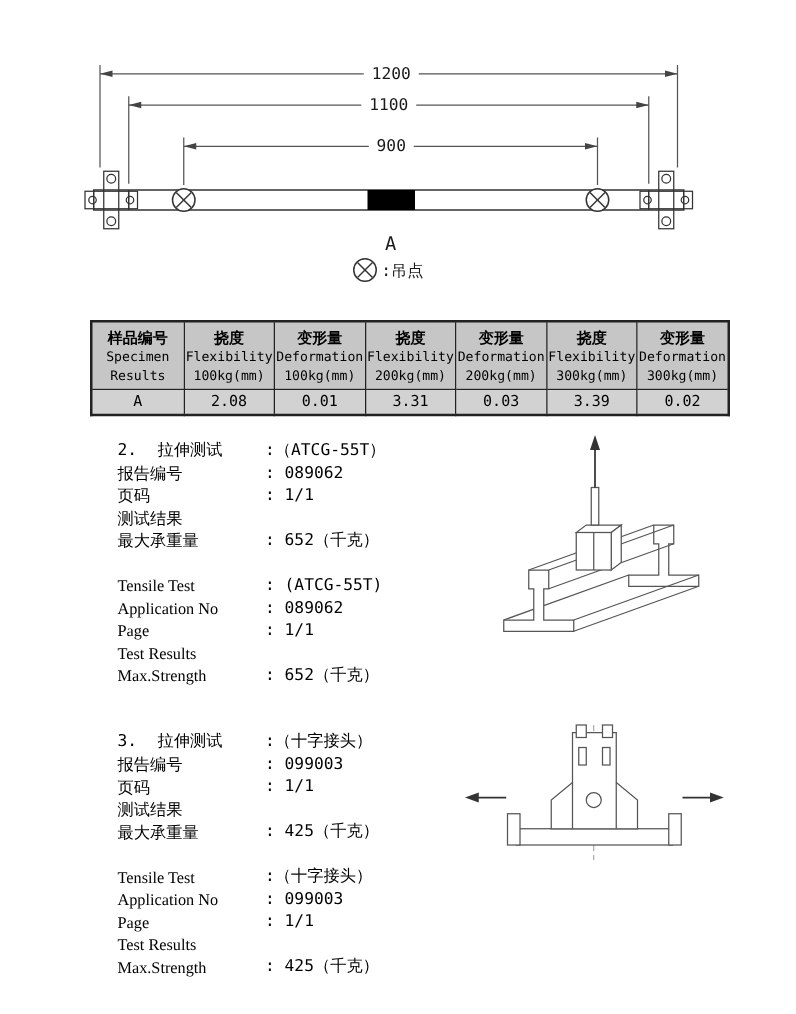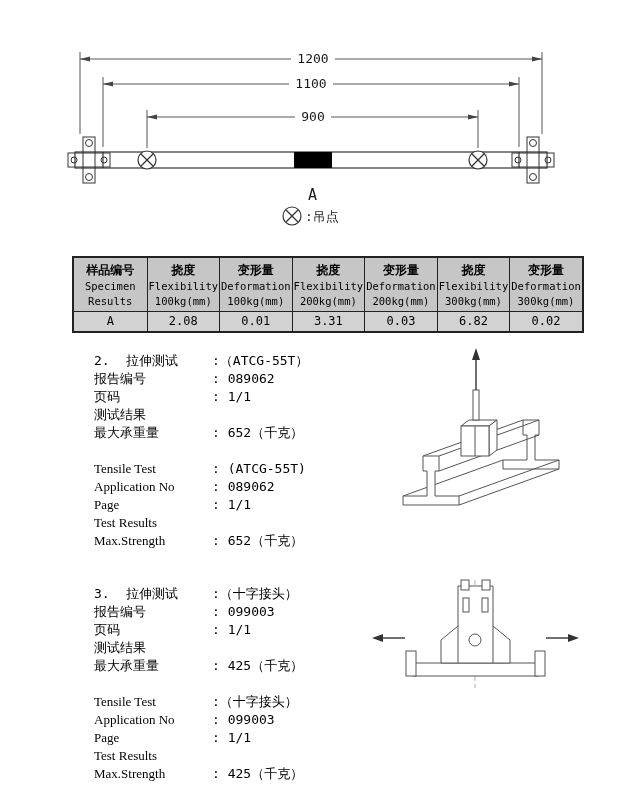--- a/index.html
+++ b/index.html
@@ -161,21 +161,21 @@
           </th>
         </tr>
       </thead>
       <tbody>
         <tr>
           <td>A</td>
           <td>2.08</td>
           <td>0.01</td>
           <td>3.31</td>
           <td>0.03</td>
-          <td>6.82</td>
+          <td>3.39</td>
           <td>0.02</td>
         </tr>
       </tbody>
     </table>
   </div>
 
   <div class="sec" style="top:352px">
     <div class="line title">
       <span class="num">2.</span><span class="lbl2">拉伸测试</span>
       <span class="val">:（ATCG-55T）</span>

